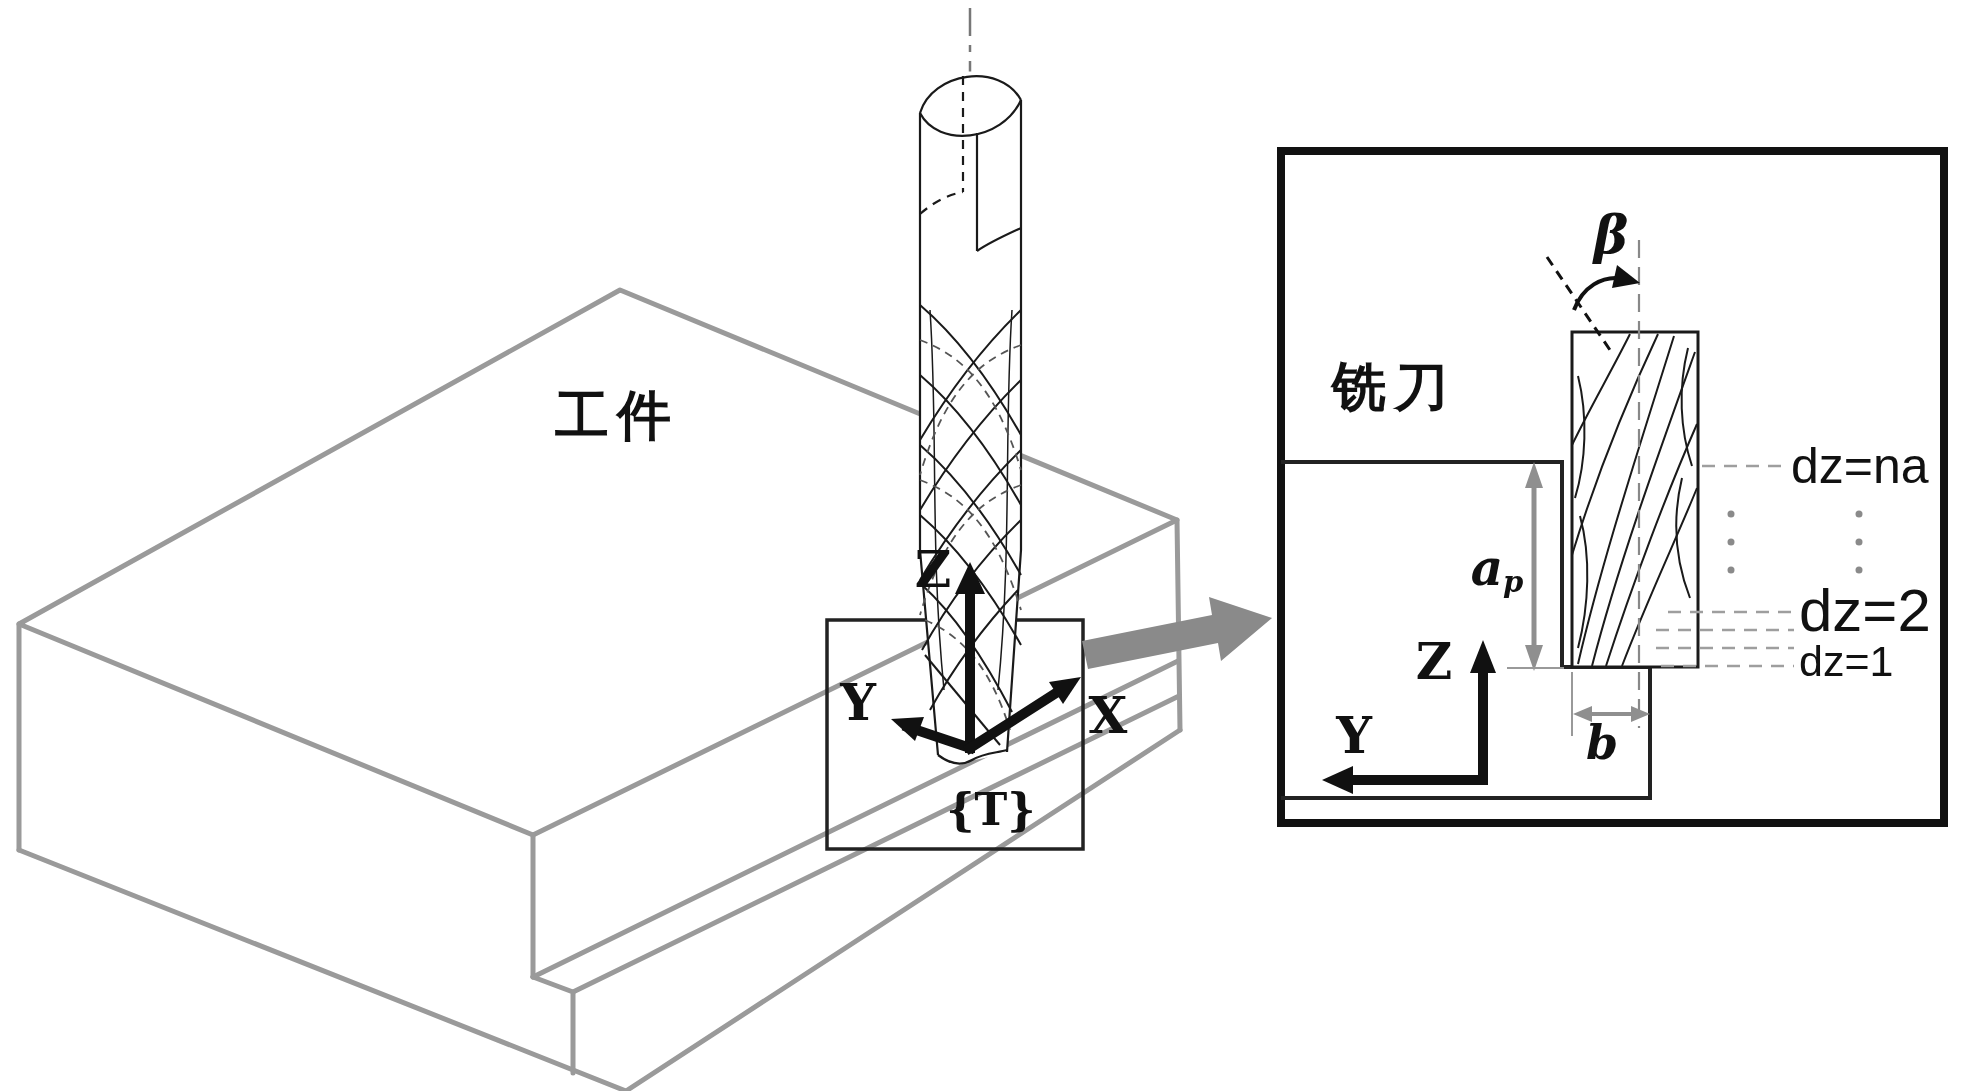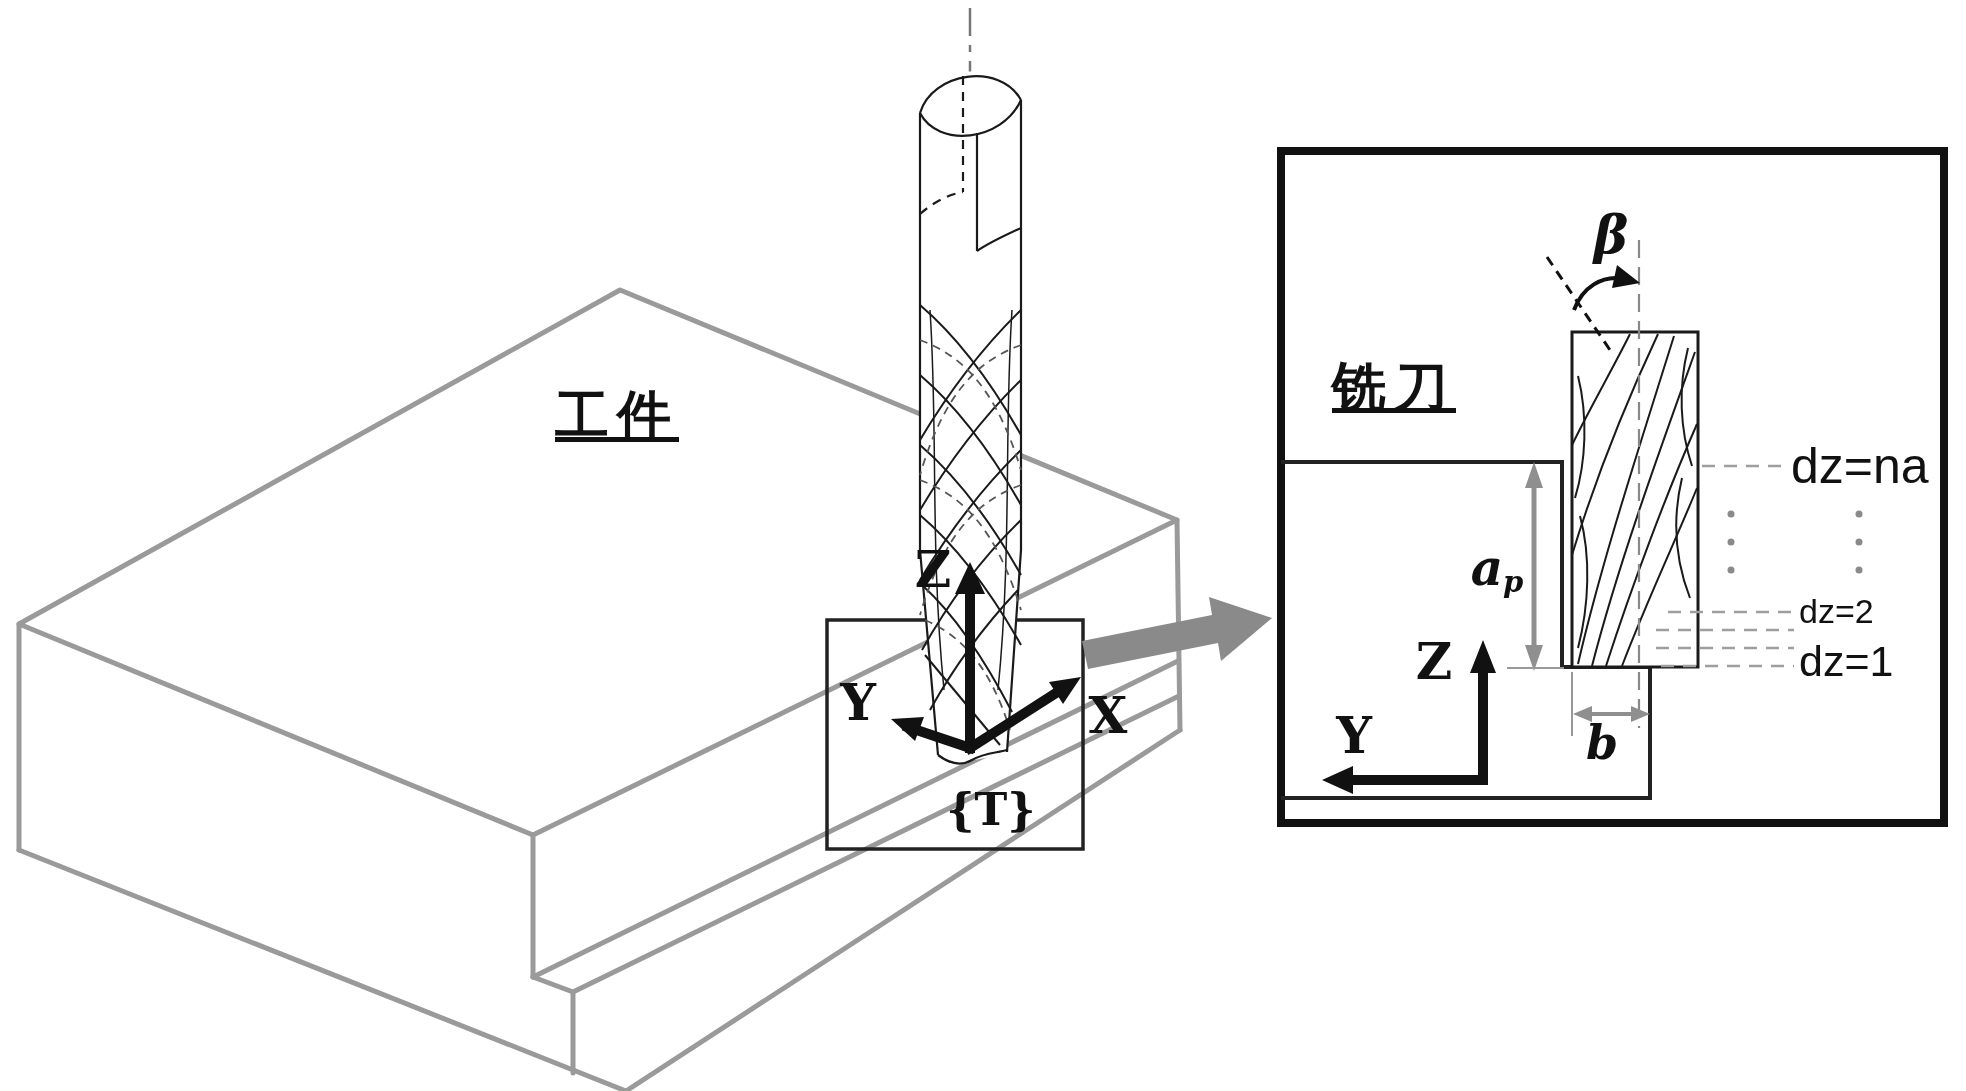--- a/index.html
+++ b/index.html
@@ -1,21 +1,21 @@
 <!DOCTYPE html>
 <html><head>
 <meta charset="utf-8">
 <style>
   html,body{margin:0;padding:0;background:#fff;}
   #stage{position:relative;width:1966px;height:1091px;background:#fff;overflow:hidden;
          font-family:"DejaVu Serif","Liberation Serif",serif;}
   #stage svg{position:absolute;left:0;top:0;}
   .lbl{position:absolute;transform:translate(-50%,-50%);color:#111;white-space:nowrap;line-height:1;}
   .lbl.left-anchor{transform:translate(0,-50%);}
-  .cjk{font-family:"DejaVu Sans","Liberation Sans",sans-serif;font-weight:900;letter-spacing:8px;text-decoration:underline;}
+  .cjk{font-family:"DejaVu Sans","Liberation Sans",sans-serif;font-weight:900;letter-spacing:8px;}
   .ser{font-family:"DejaVu Serif","Liberation Serif",serif;font-weight:700;}
   .ital{font-style:italic;}
   .dz{font-family:Liberation Sans, sans-serif;font-weight:400;}
   .sub{font-size:0.58em;vertical-align:-0.25em;}
 </style>
 </head>
 <body>
 
 <div id="stage">
 
@@ -176,19 +176,19 @@
 
 <div class="lbl ser ital" style="left:1611px;top:235px;font-size:52px;">β</div>
 
 <div class="lbl ser ital" style="left:1477px;top:570px;font-size:50px;margin-left:20px;">
   <span>a</span><span class="sub">p</span>
 </div>
 
 <div class="lbl ser ital" style="left:1602px;top:743px;font-size:46px;">b</div>
 
 <div class="lbl dz left-anchor" style="left:1791px;top:466px;font-size:50px;">dz=na</div>
-<div class="lbl dz left-anchor" style="left:1799px;top:611px;font-size:34px;text-align:center;">dz=2</div>
+<div class="lbl dz left-anchor" style="left:1799px;top:611px;font-size:60px;text-align:center;">dz=2</div>
 <div class="lbl dz left-anchor" style="left:1799px;top:661px;font-size:43px;">dz=1</div>
 
 <div class="lbl ser" style="left:1434px;top:662px;font-size:50px;">Z</div>
 <div class="lbl ser" style="left:1354px;top:736px;font-size:50px;">Y</div>
 
 </div>
 
 </body></html>

